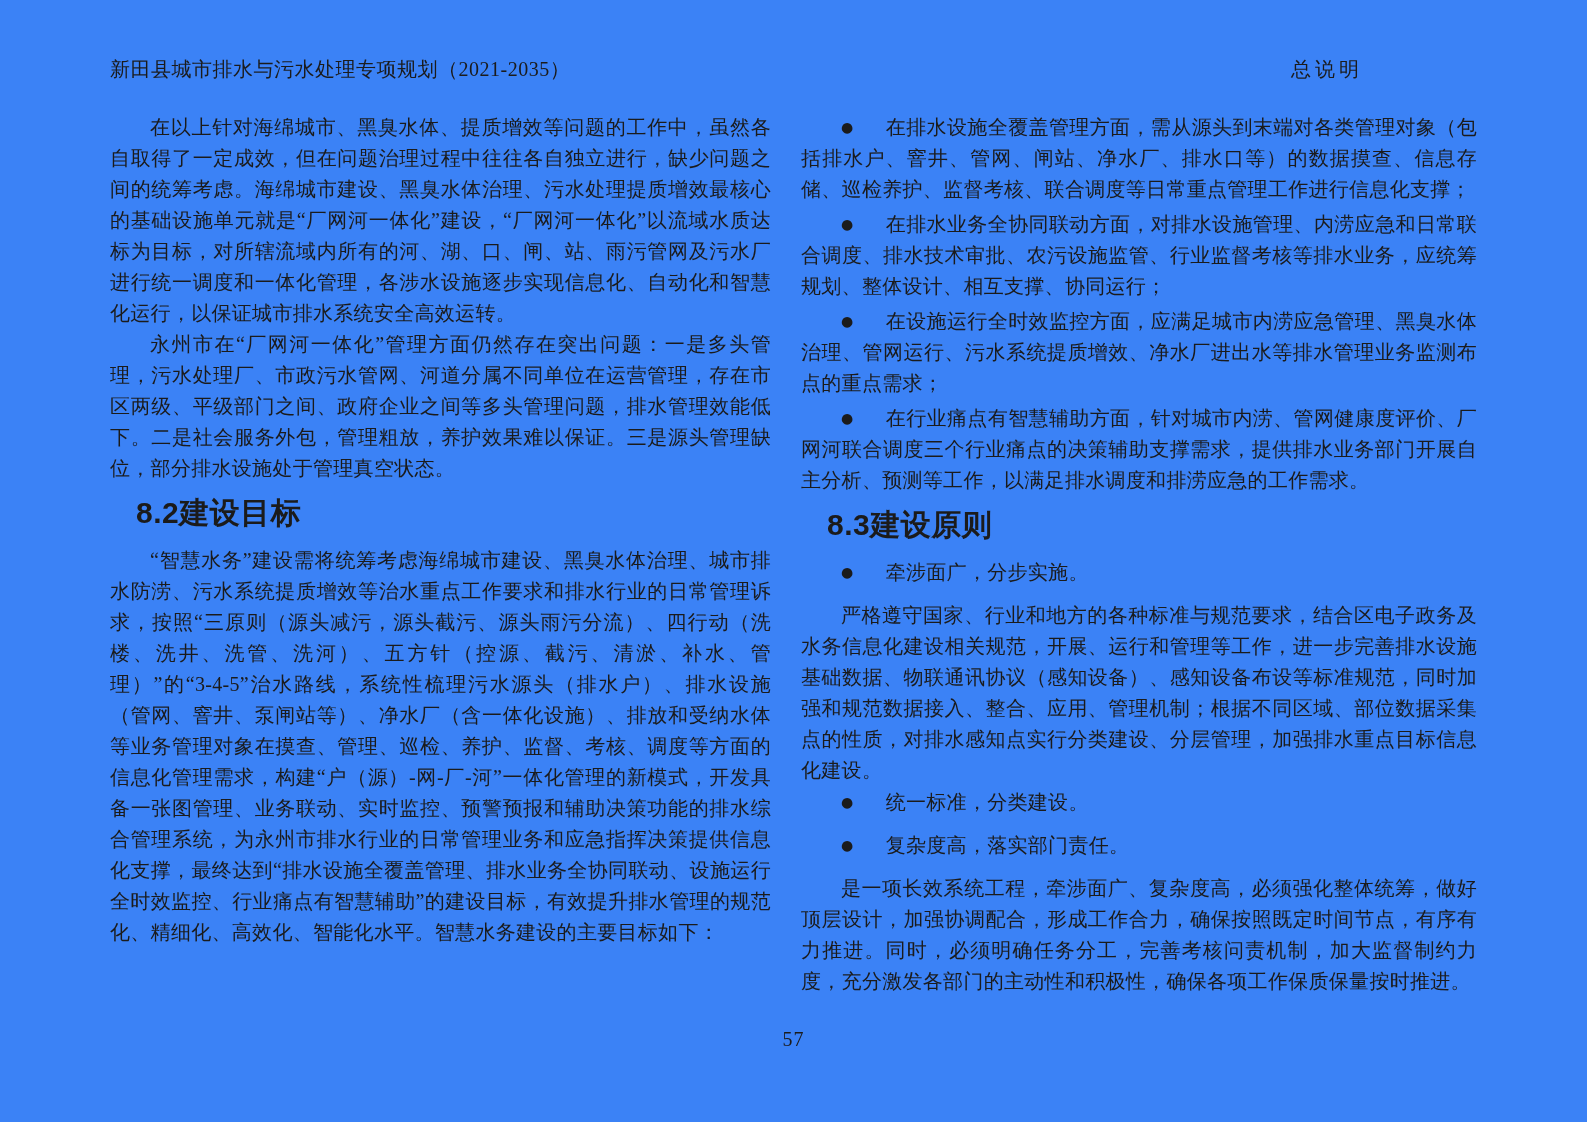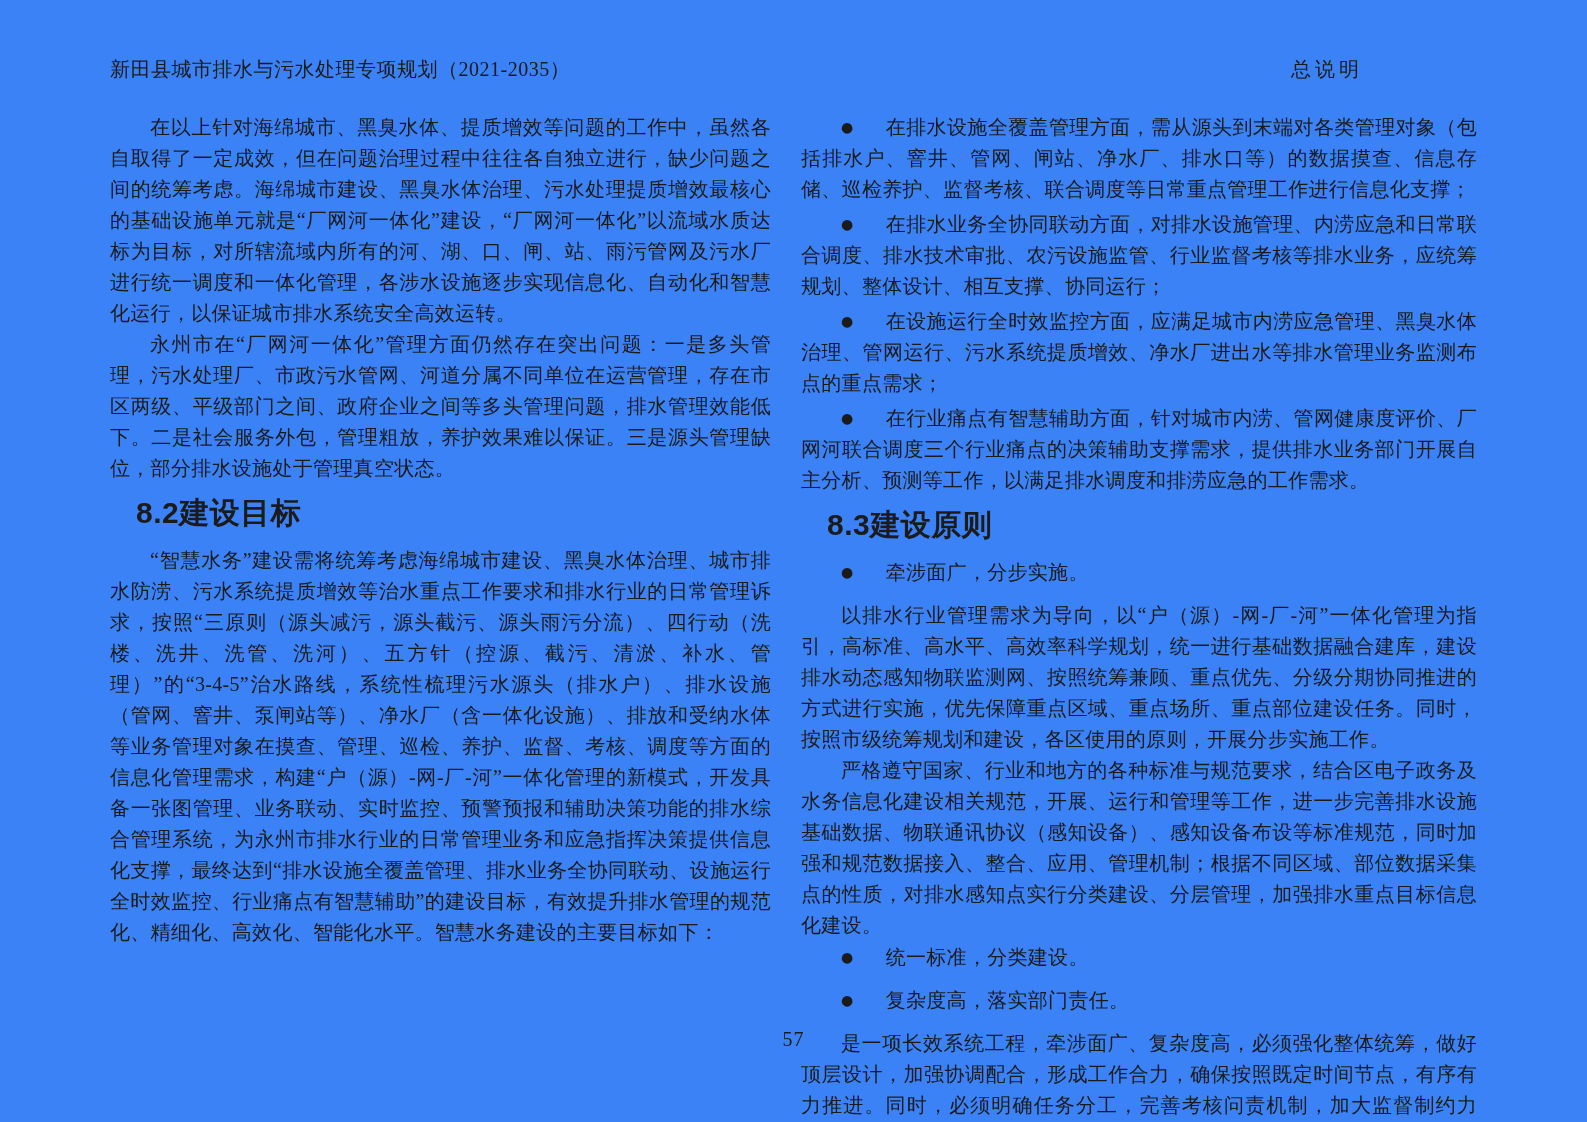--- a/index.html
+++ b/index.html
@@ -66,21 +66,20 @@
         <h2 class="sec">8.2建设目标</h2>
         <p class="para indent">“智慧水务”建设需将统筹考虑海绵城市建设、黑臭水体治理、城市排水防涝、污水系统提质增效等治水重点工作要求和排水行业的日常管理诉求，按照“三原则（源头减污，源头截污、源头雨污分流）、四行动（洗楼、洗井、洗管、洗河）、五方针（控源、截污、清淤、补水、管理）”的“3-4-5”治水路线，系统性梳理污水源头（排水户）、排水设施（管网、窨井、泵闸站等）、净水厂（含一体化设施）、排放和受纳水体等业务管理对象在摸查、管理、巡检、养护、监督、考核、调度等方面的信息化管理需求，构建“户（源）-网-厂-河”一体化管理的新模式，开发具备一张图管理、业务联动、实时监控、预警预报和辅助决策功能的排水综合管理系统，为永州市排水行业的日常管理业务和应急指挥决策提供信息化支撑，最终达到“排水设施全覆盖管理、排水业务全协同联动、设施运行全时效监控、行业痛点有智慧辅助”的建设目标，有效提升排水管理的规范化、精细化、高效化、智能化水平。智慧水务建设的主要目标如下：</p>
       </section>
     <section class="col right" id="col-right">
         <p class="para bullet"><span class="bullet-glyph">●</span><span>在排水设施全覆盖管理方面，需从源头到末端对各类管理对象（包括排水户、窨井、管网、闸站、净水厂、排水口等）的数据摸查、信息存储、巡检养护、监督考核、联合调度等日常重点管理工作进行信息化支撑；</span></p>
         <p class="para bullet sp"><span class="bullet-glyph">●</span><span>在排水业务全协同联动方面，对排水设施管理、内涝应急和日常联合调度、排水技术审批、农污设施监管、行业监督考核等排水业务，应统筹规划、整体设计、相互支撑、协同运行；</span></p>
         <p class="para bullet sp"><span class="bullet-glyph">●</span><span>在设施运行全时效监控方面，应满足城市内涝应急管理、黑臭水体治理、管网运行、污水系统提质增效、净水厂进出水等排水管理业务监测布点的重点需求；</span></p>
         <p class="para bullet sp"><span class="bullet-glyph">●</span><span>在行业痛点有智慧辅助方面，针对城市内涝、管网健康度评价、厂网河联合调度三个行业痛点的决策辅助支撑需求，提供排水业务部门开展自主分析、预测等工作，以满足排水调度和排涝应急的工作需求。</span></p>
         <h2 class="sec">8.3建设原则</h2>
         <p class="para bullet bullet-short"><span class="bullet-glyph">●</span><span>牵涉面广，分步实施。</span></p>
-        <p class="para indent">以排水行业管理需求为导向，以“户（源）-网-厂-河”一体化管理为指引，高标准、高水平、高效率科学规划，统一进行基础数据融合建库，建设排水动态感知物联监测网、按照统筹兼顾、重点优先、分级分期协同推进的方式进行实施，优先保障重点区域、重点场所、重点部位建设任务。同时，按照市级统筹规划和建设，各区使用的原则，开展分步实施工作。</p>
         <p class="para indent">严格遵守国家、行业和地方的各种标准与规范要求，结合区电子政务及水务信息化建设相关规范，开展、运行和管理等工作，进一步完善排水设施基础数据、物联通讯协议（感知设备）、感知设备布设等标准规范，同时加强和规范数据接入、整合、应用、管理机制；根据不同区域、部位数据采集点的性质，对排水感知点实行分类建设、分层管理，加强排水重点目标信息化建设。</p>
         <p class="para bullet bullet-short"><span class="bullet-glyph">●</span><span>统一标准，分类建设。</span></p>
         <p class="para bullet bullet-short"><span class="bullet-glyph">●</span><span>复杂度高，落实部门责任。</span></p>
         <p class="para indent">是一项长效系统工程，牵涉面广、复杂度高，必须强化整体统筹，做好顶层设计，加强协调配合，形成工作合力，确保按照既定时间节点，有序有力推进。同时，必须明确任务分工，完善考核问责机制，加大监督制约力度，充分激发各部门的主动性和积极性，确保各项工作保质保量按时推进。</p>
       </section>
   </div>
 
   <div class="ftr">
     <span>57</span>
   </div>

